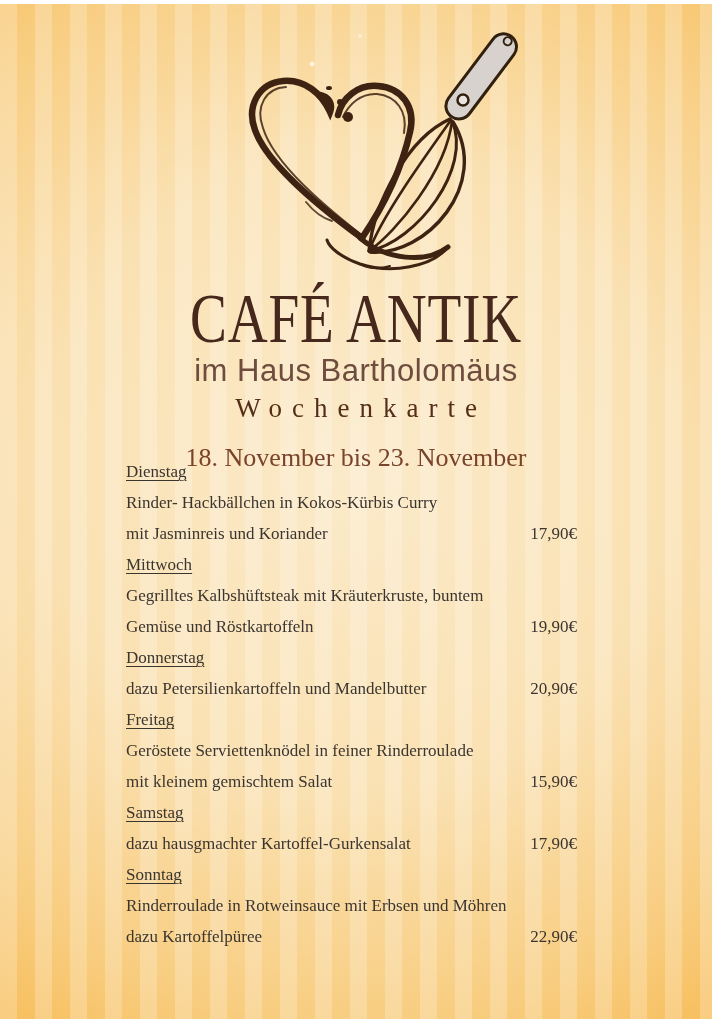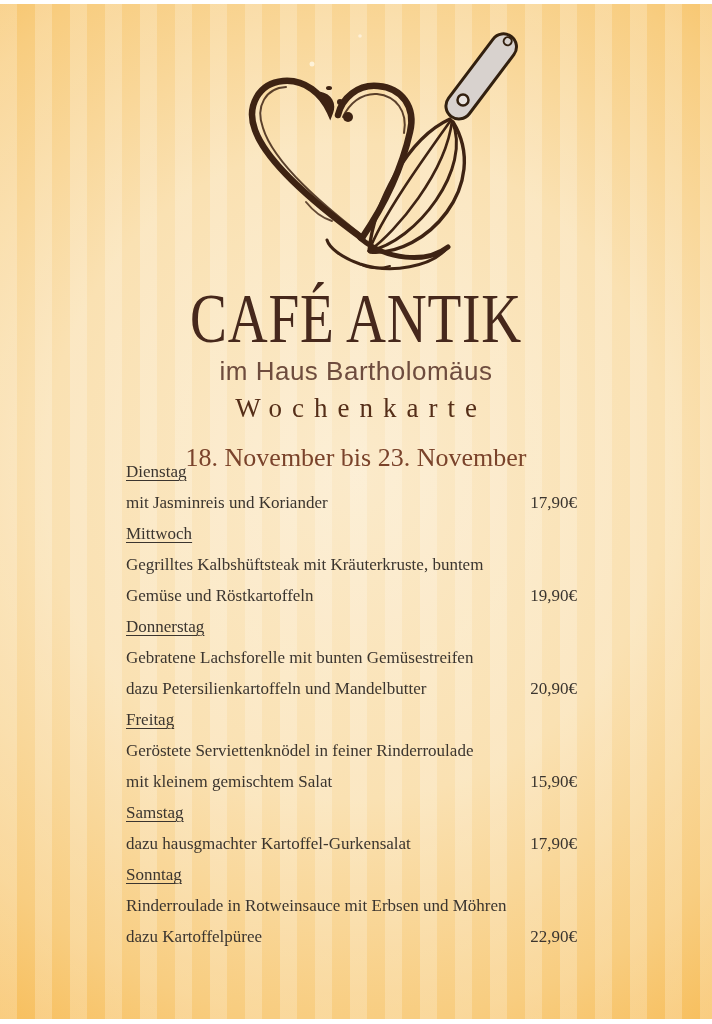--- a/index.html
+++ b/index.html
@@ -48,21 +48,21 @@
     line-height: 64px;
     color: #46281c;
     transform: scaleX(0.79);
     transform-origin: 50% 50%;
     white-space: nowrap;
     letter-spacing: 1px;
   }
   .subtitle {
     margin-top: 6px;
     font-family: "Liberation Sans", sans-serif;
-    font-size: 26px;
+    font-size: 31px;
     line-height: 28px;
     color: #6e4c3e;
     letter-spacing: 0.5px;
   }
   .menu-title {
     margin-top: 8px;
     font-family: "Liberation Serif", serif;
     font-size: 27px;
     line-height: 30px;
     color: #552e18;
@@ -146,38 +146,38 @@
     <div class="restaurant-name">CAFÉ ANTIK</div>
     <div class="subtitle">im Haus Bartholomäus</div>
     <div class="menu-title">Wochenkarte</div>
     <div class="date-range">18. November bis 23. November</div>
   </div>
 
   <div class="menu">
 
     <div class="day-section">
       <div class="day-heading">Dienstag</div>
+      <div class="menu-line">Rinder- Hackbällchen in Kokos-Kürbis Curry</div>
       <div class="menu-line price-row">
         <span>mit Jasminreis und Koriander</span>
         <span>17,90€</span>
       </div>
     </div>
 
     <div class="day-section">
       <div class="day-heading">Mittwoch</div>
       <div class="menu-line">Gegrilltes Kalbshüftsteak mit Kräuterkruste, buntem</div>
       <div class="menu-line price-row">
         <span>Gemüse und Röstkartoffeln</span>
         <span>19,90€</span>
       </div>
     </div>
 
     <div class="day-section">
       <div class="day-heading">Donnerstag</div>
-      <div class="menu-line">Gebratene Lachsforelle mit bunten Gemüsestreifen</div>
       <div class="menu-line price-row">
         <span>dazu Petersilienkartoffeln und Mandelbutter</span>
         <span>20,90€</span>
       </div>
     </div>
 
     <div class="day-section">
       <div class="day-heading">Freitag</div>
       <div class="menu-line">Geröstete Serviettenknödel in feiner Rinderroulade</div>
       <div class="menu-line price-row">

